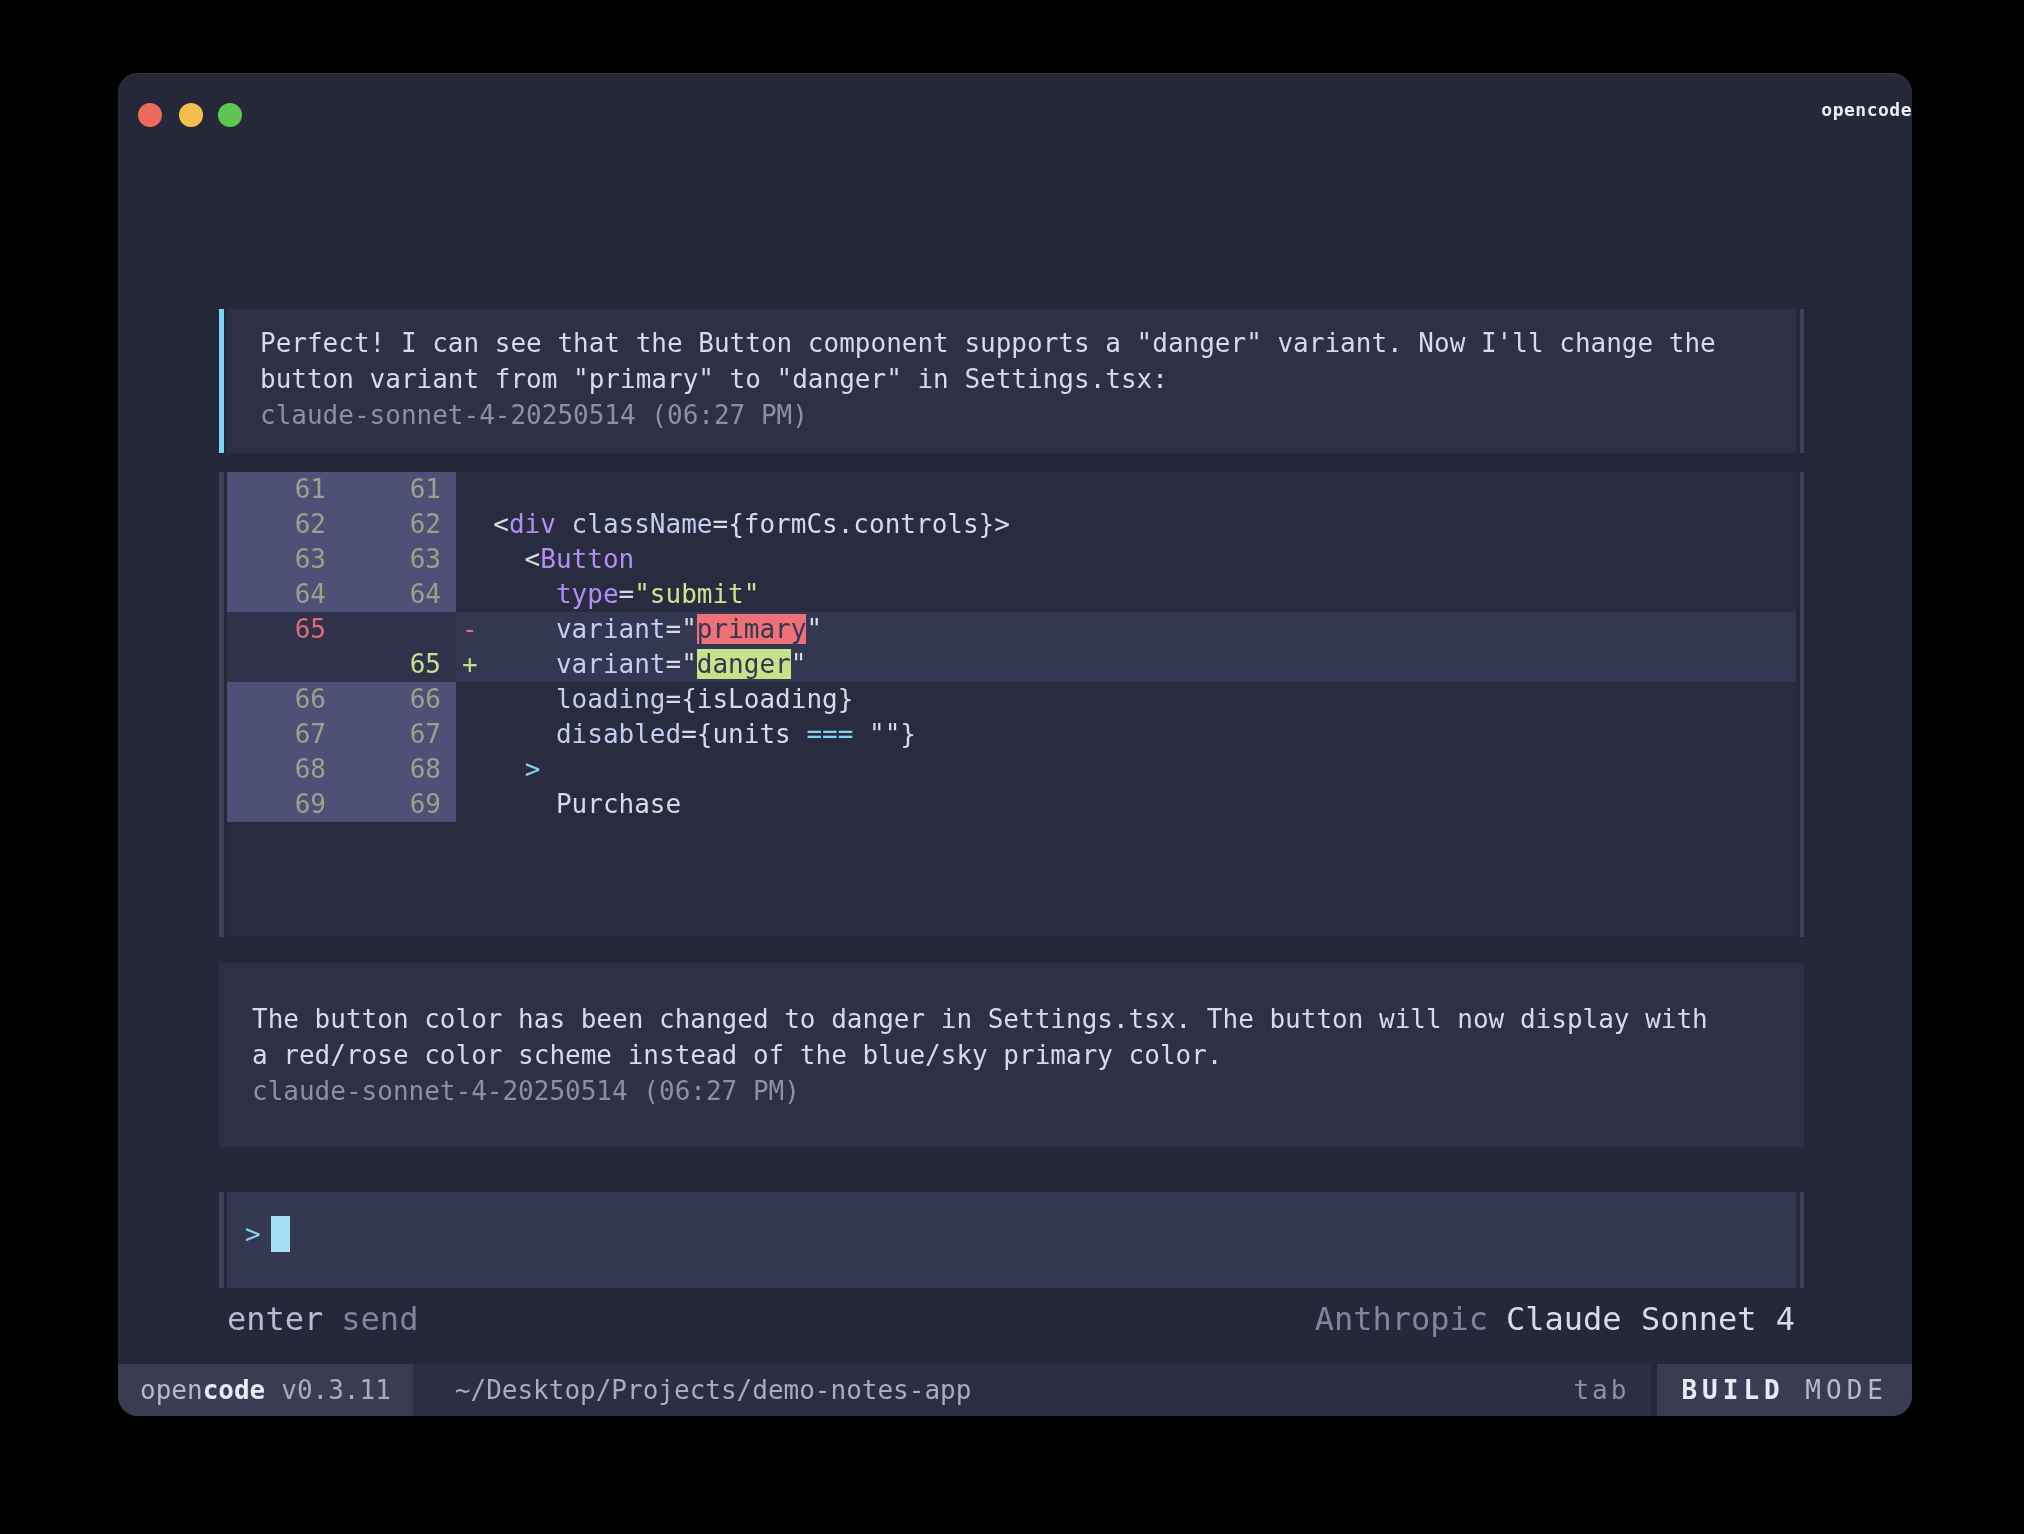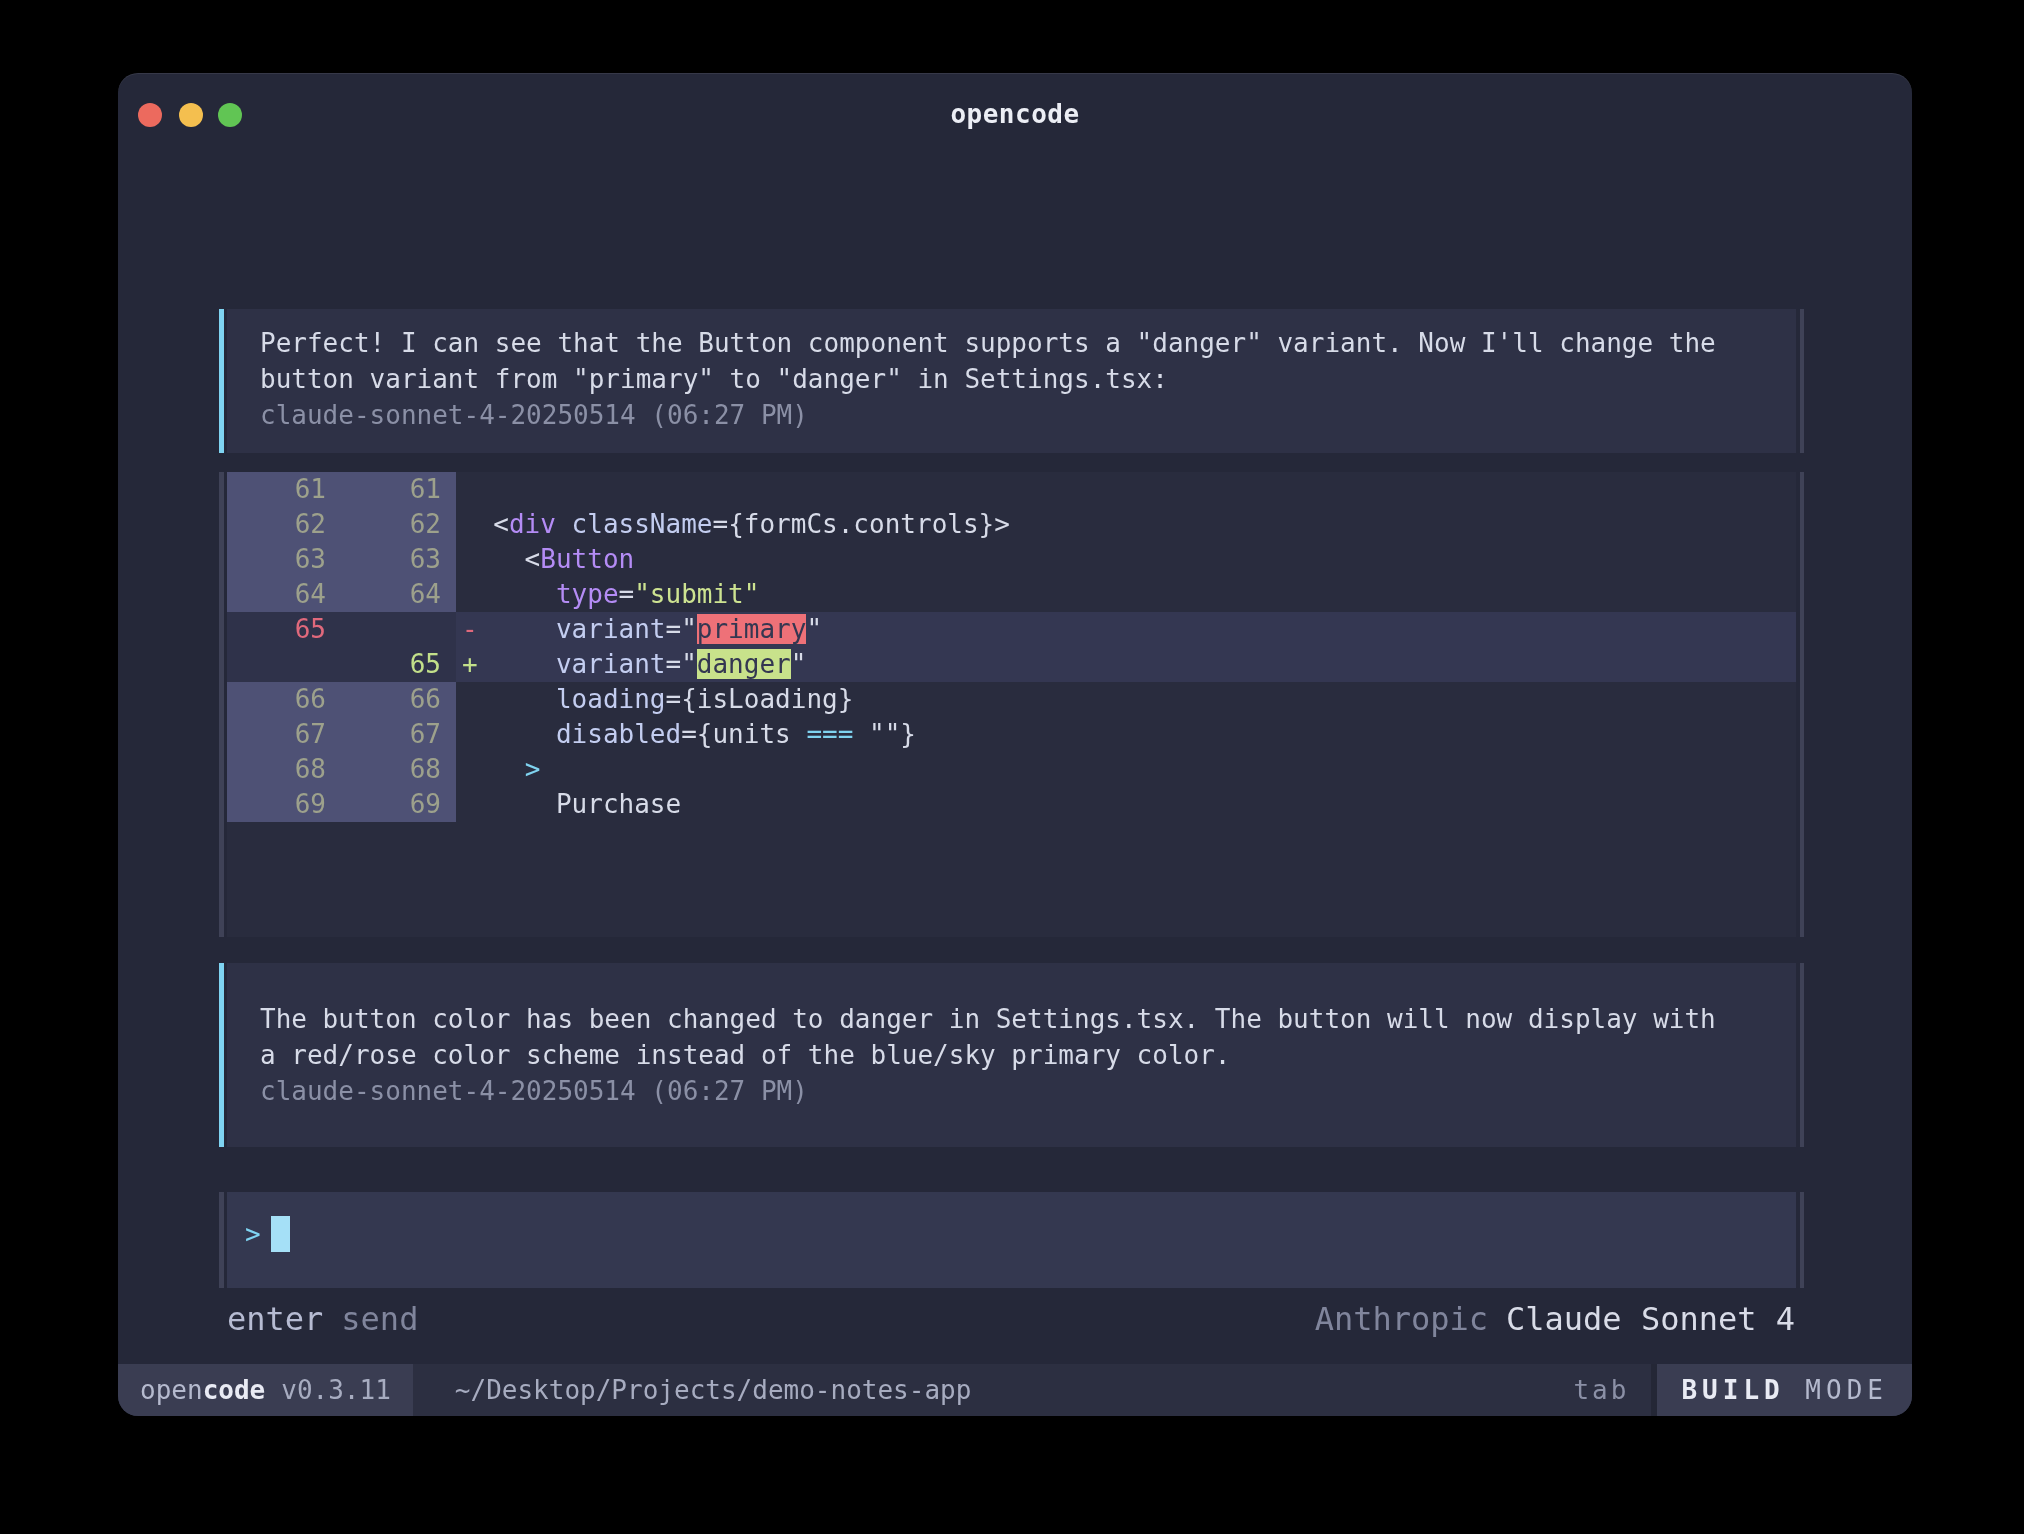--- a/index.html
+++ b/index.html
@@ -14,43 +14,43 @@
     background:#252839;border-radius:20px;overflow:hidden;
     box-shadow:inset 0 1px 0 rgba(255,255,255,.08),0 18px 60px rgba(0,0,0,.7);
   }
   
   .titlebar{position:absolute;left:0;top:0;width:100%;height:84px;}
   .tl{position:absolute;top:30px;width:24px;height:24px;border-radius:50%;}
   .tl.red{left:20px;background:#ec6a5e;}
   .tl.yellow{left:61px;background:#f4bf4f;}
   .tl.green{left:100px;background:#61c554;}
   .win-title{
-    position:absolute;left:0;top:26px;width:100%;text-align:center;
-    color:#eceef5;font-size:26px;font-weight:bold;letter-spacing:.5px;
+    position:absolute;left:0;top:26px;width:100%;text-align:right;
+    color:#eceef5;font-size:18px;font-weight:bold;letter-spacing:.5px;
   }
   
   .block{position:absolute;left:101px;width:1585px;display:flex;align-items:stretch;}
   .rail{flex:0 0 auto;}
   .rail-l{width:5px;margin-right:3px;}
   .rail-r{width:4px;margin-left:4px;}
   .rail.grey{background:#3f4257;}
   .rail.cyan{background:#7fd4f2;}
   .blk-content{flex:1 1 auto;min-width:0;}
   
   .header-block{top:117px;height:78px;}
   .hdr-title{color:#e8ebf4;font-weight:bold;font-size:26px;line-height:38px;padding-left:33px;}
   .hdr-sub{display:flex;font-size:26px;line-height:38px;padding-left:33px;color:#9aa0b4;}
   .hdr-url{color:#9aa0b4;}
   .hdr-unshare{color:#9aa0b4;margin-left:32px;}
   .hdr-spacer{flex:1;}
   .hdr-usage{color:#9aa0b4;}
   
   .msg-block .blk-content{background:#2e3146;}
   .msg1{top:236px;height:144px;}
-  .msg2{top:890px;height:184px;}
+  .msg2{top:890px;height:184px;flex-direction:column;}
   .msg1 .msg-pad{padding:16px 20px 0 33px;}
   .msg2 .msg-pad{padding:38px 20px 0 33px;}
   .msg-line{color:#d7dbe8;font-size:26px;line-height:36px;white-space:pre;}
   .msg-meta{color:#8b90a6;font-size:26px;line-height:36px;white-space:pre;}
   
   .diff-block{top:399px;height:465px;}
   .diff-block .blk-content{background:#292c3e;}
   .diff-header{background:#323549;height:103px;line-height:103px;color:#b2b7ca;
     font-size:26px;padding-left:33px;white-space:pre;}
   .drow{display:flex;height:35px;font-size:26px;line-height:35px;white-space:pre;}

